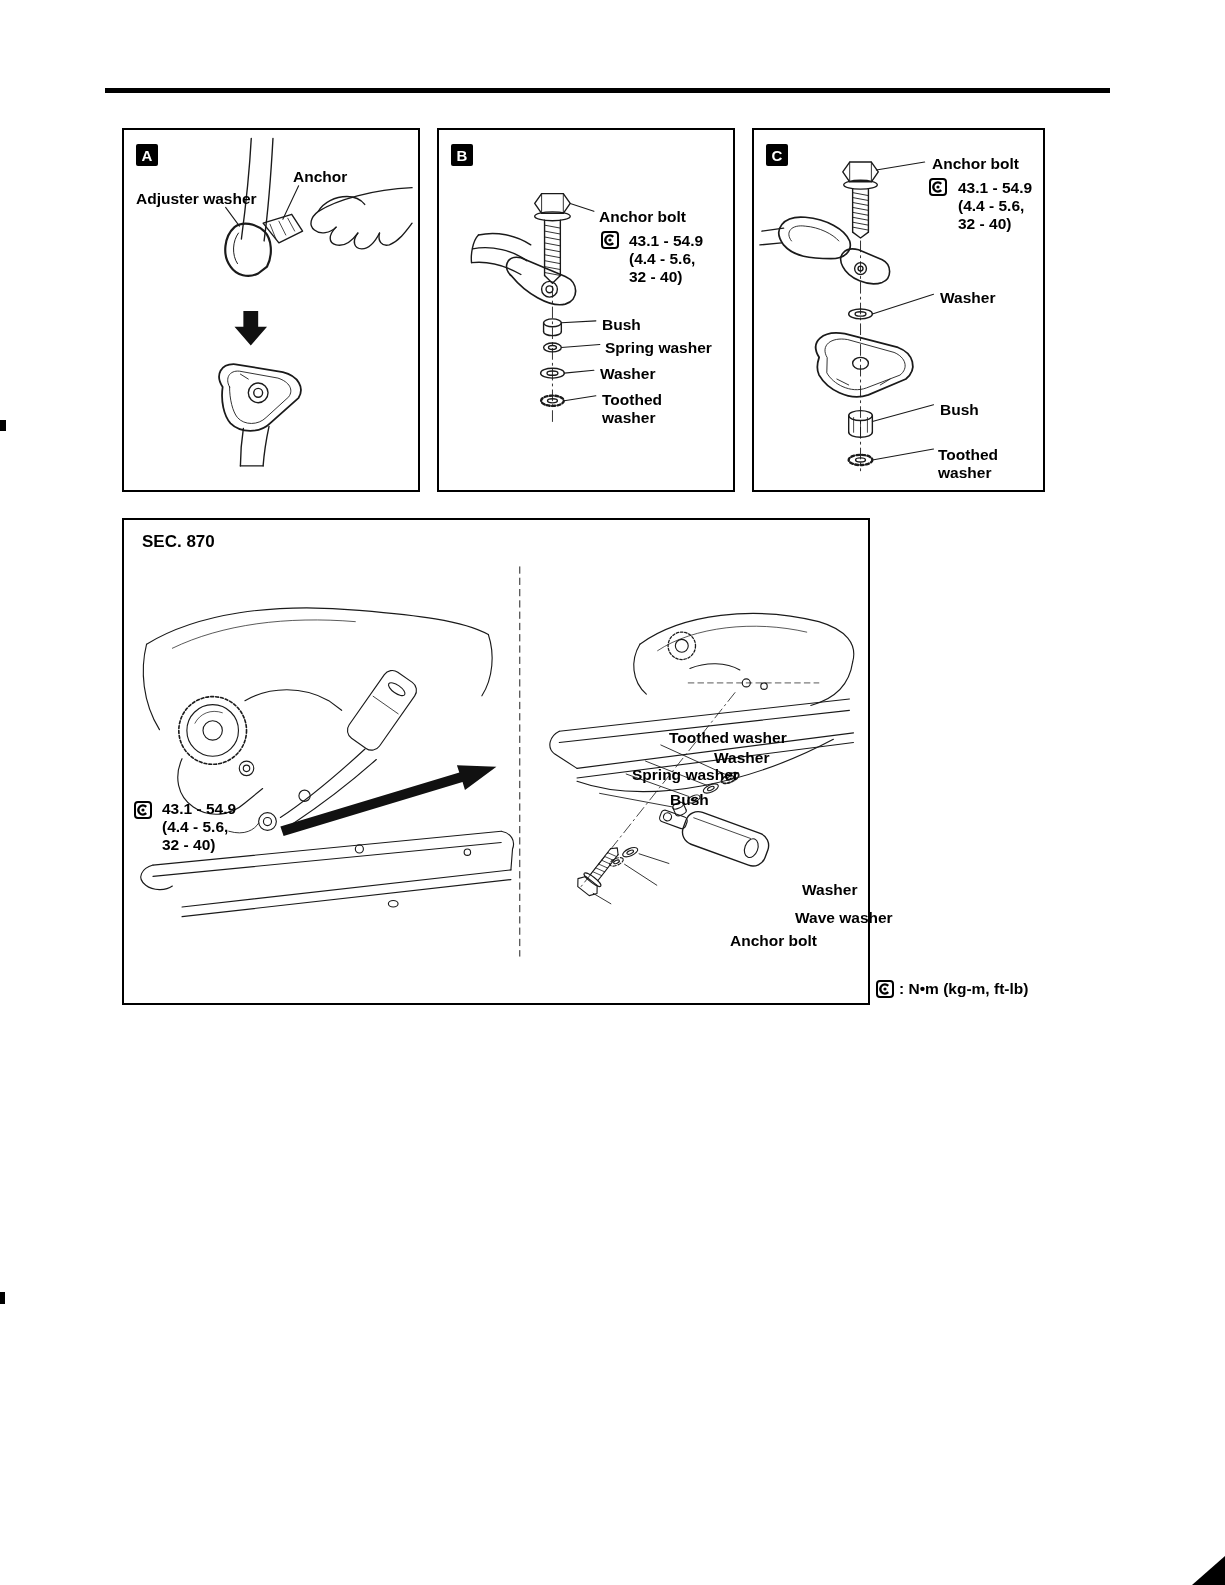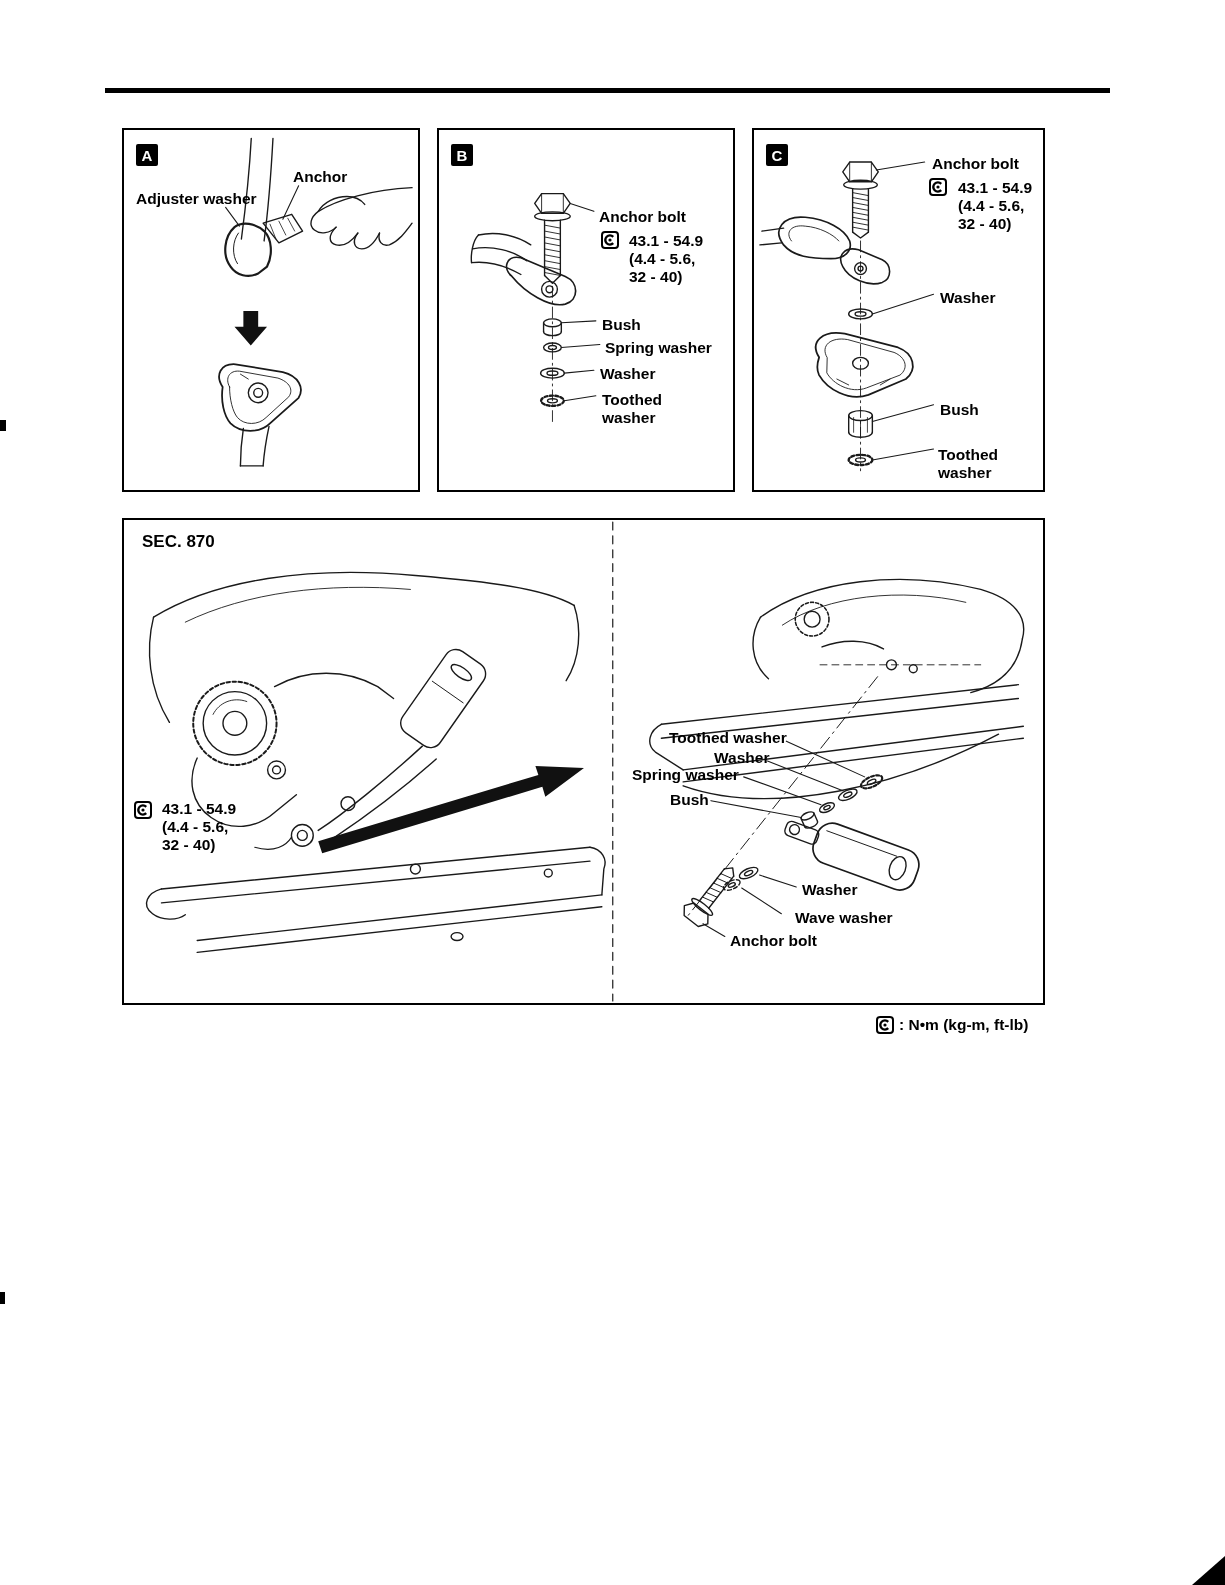--- a/index.html
+++ b/index.html
@@ -196,21 +196,21 @@
     </span>
     <div class="lbl" style="left:204px;top:49px;">43.1 - 54.9</div>
     <div class="lbl" style="left:204px;top:67px;">(4.4 - 5.6,</div>
     <div class="lbl" style="left:204px;top:85px;">32 - 40)</div>
     <div class="lbl" style="left:186px;top:159px;">Washer</div>
     <div class="lbl" style="left:186px;top:271px;">Bush</div>
     <div class="lbl" style="left:184px;top:316px;">Toothed</div>
     <div class="lbl" style="left:184px;top:334px;">washer</div>
   </section>
 
-  <section class="panel" style="left:122px;top:518px;width:923px;height:487px;">
+  <section class="panel" style="left:122px;top:518px;width:748px;height:487px;">
     <svg class="art" viewBox="0 0 923 487">
       <g fill="none" stroke="#1a1a1a" stroke-width="1.4" stroke-linecap="round" stroke-linejoin="round">
         <path stroke-width="1.2" stroke-dasharray="8 6" d="M491,2 L491,485"></path>
 
         <g>
           <path d="M28,98 C90,60 185,46 292,56 C362,62 420,68 452,86"></path>
           <path d="M28,98 C20,130 23,170 44,204"></path>
           <path stroke-width="0.9" d="M60,103 C122,73 202,63 287,70"></path>
           <path d="M452,86 C460,110 458,140 444,162"></path>
           <circle stroke-width="2" stroke-dasharray="3.5 2.6" cx="110" cy="205" r="42"></circle>
@@ -326,21 +326,21 @@
     <div class="lbl" style="left:38px;top:316px;">32 - 40)</div>
     <div class="lbl" style="left:545px;top:209px;">Toothed washer</div>
     <div class="lbl" style="left:590px;top:229px;">Washer</div>
     <div class="lbl" style="left:508px;top:246px;">Spring washer</div>
     <div class="lbl" style="left:546px;top:271px;">Bush</div>
     <div class="lbl" style="left:678px;top:361px;">Washer</div>
     <div class="lbl" style="left:663px;top:389px;margin-left:8px;">Wave washer</div>
     <div class="lbl" style="left:606px;top:412px;">Anchor bolt</div>
   </section>
 
-  <div class="legend" style="left:876px;top:1016px;">
+  <div class="legend" style="left:876px;top:980px;">
     <span class="tq-inline">
       <svg viewBox="0 0 18 18" width="18" height="18">
           <rect x="1" y="1" width="16" height="16" rx="3" fill="none" stroke="#000" stroke-width="2"></rect>
           <path d="M12.2 5.8 A4.6 4.6 0 1 0 12.2 12.2" fill="none" stroke="#000" stroke-width="2.4"></path>
           <circle cx="9" cy="9" r="1.6" fill="#000"></circle>
         </svg>
     </span>
     <span class="lbl-inline">: N•m (kg-m, ft-lb)</span>
   </div>
 

